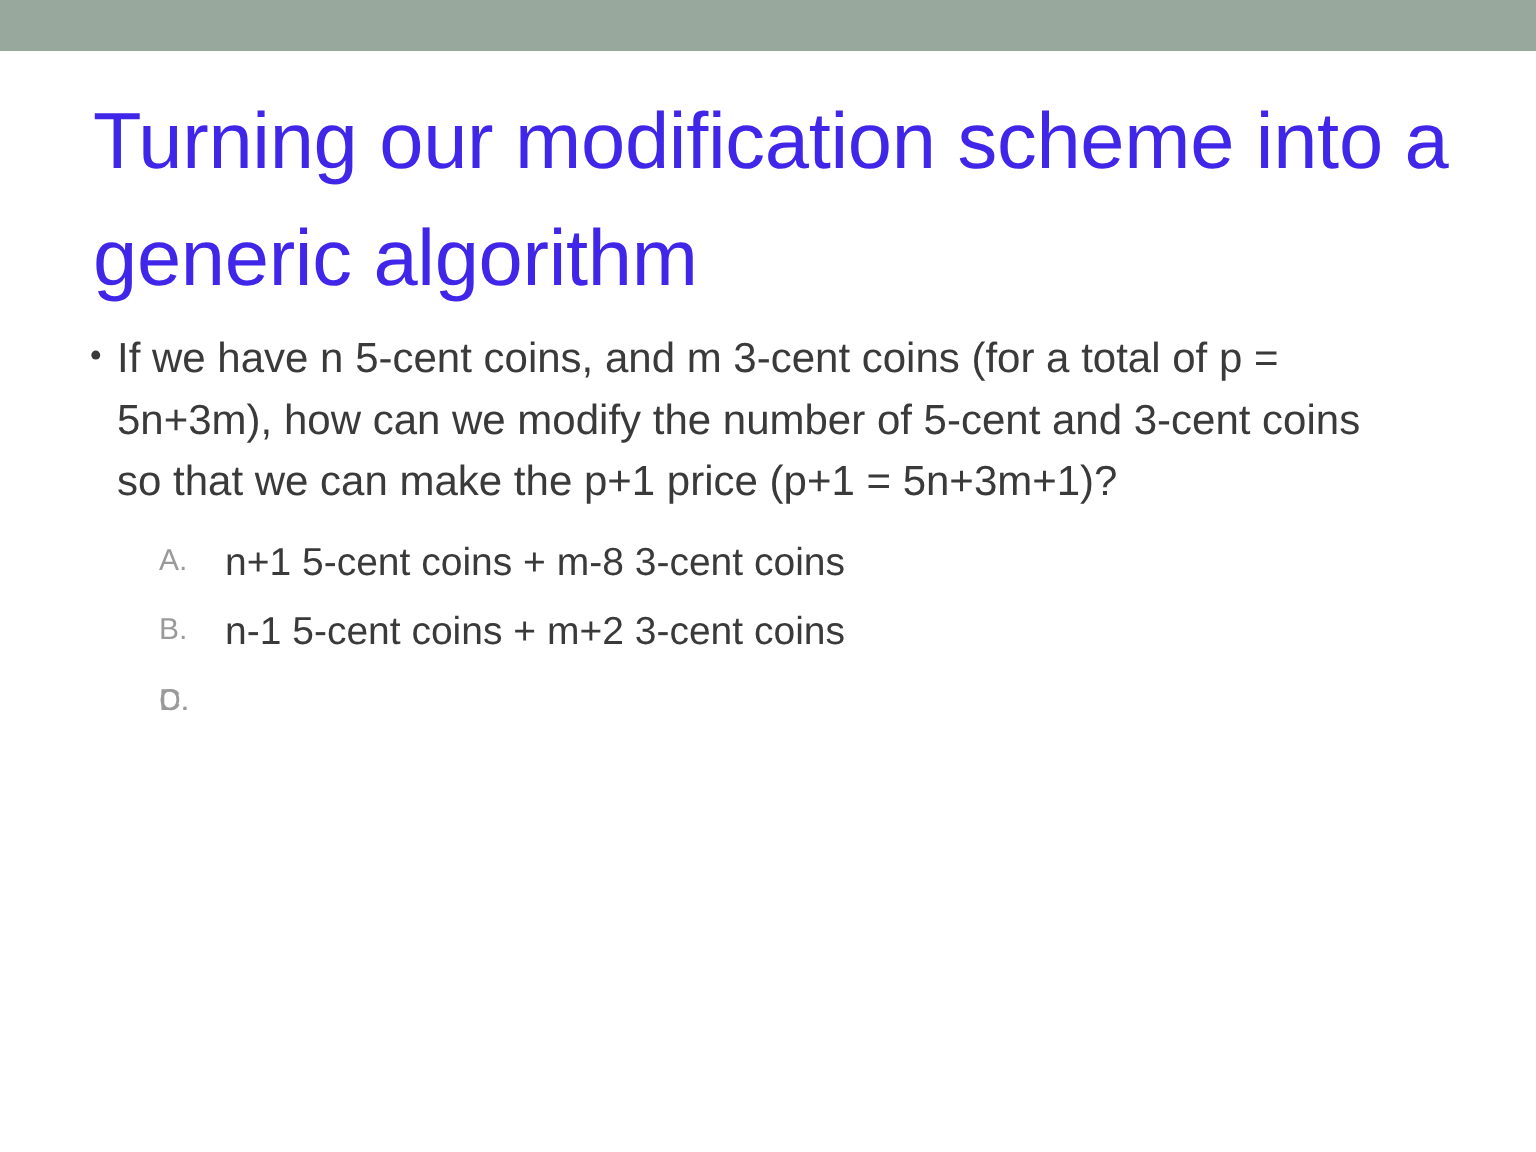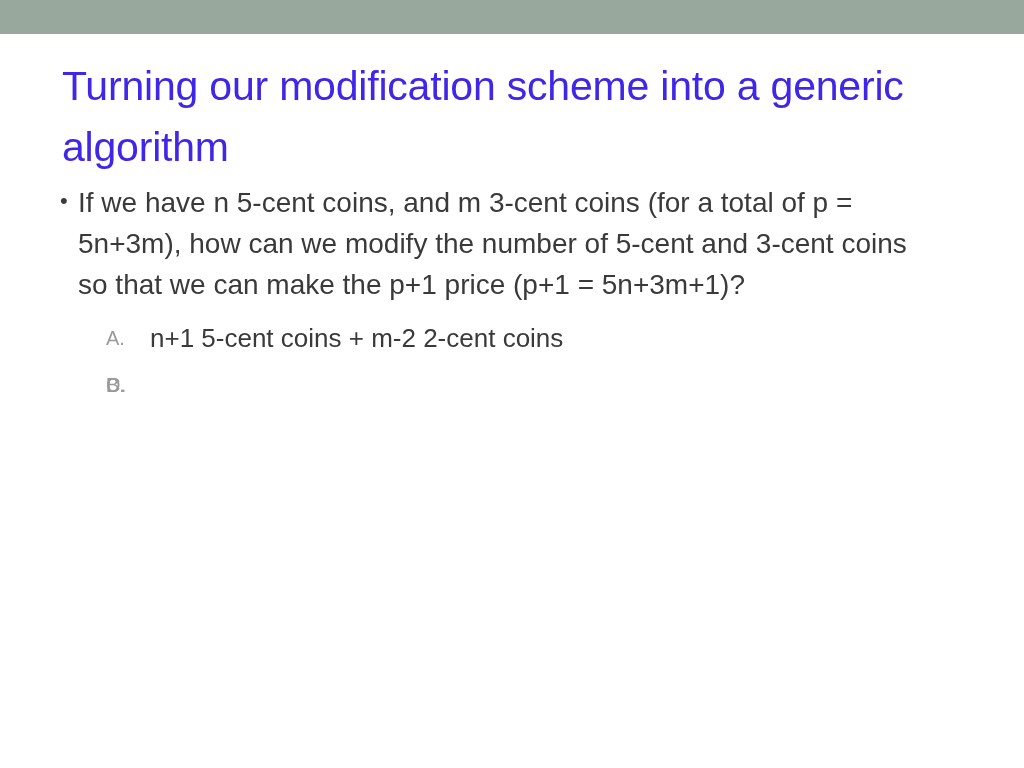--- a/index.html
+++ b/index.html
@@ -30,21 +30,21 @@
   .content {
     position: absolute;
     left: 0;
     top: 34px;
     width: 1024px;
   }
   .title {
     margin: 0;
     padding: 22px 40px 0 62px;
     color: #4026e8;
-    font-size: 41px;
+    font-size: 53px;
     font-weight: normal;
     line-height: 1.48;
     letter-spacing: -0.2px;
   }
   .bullet-list {
     margin: 0;
     padding: 0;
     list-style: none;
   }
   .bullet-item {
@@ -99,24 +99,25 @@
     <ul class="bullet-list">
       <li class="bullet-item">
         <span class="dot">•</span>
         <span>If we have n 5-cent coins, and m 3-cent coins (for a total of p = 5n+3m), how can we modify the number of 5-cent and 3-cent coins so that we can make the p+1 price (p+1 = 5n+3m+1)?</span>
       </li>
     </ul>
 
     <ol class="choices">
       <li class="choice">
         <span class="marker">A.</span>
-        <span>n+1 5-cent coins + m-2 2-cent coins</span>
+        <span>n+1 5-cent coins + m-8 3-cent coins</span>
       </li>
       <li class="choice">
         <span class="marker">B.</span>
+        <span>n-1 5-cent coins + m+2 3-cent coins</span>
       </li>
       <li class="choice">
         <span class="marker">C.</span>
       </li>
       <li class="choice">
         <span class="marker">D.</span>
       </li>
     </ol>
 
   </div>

